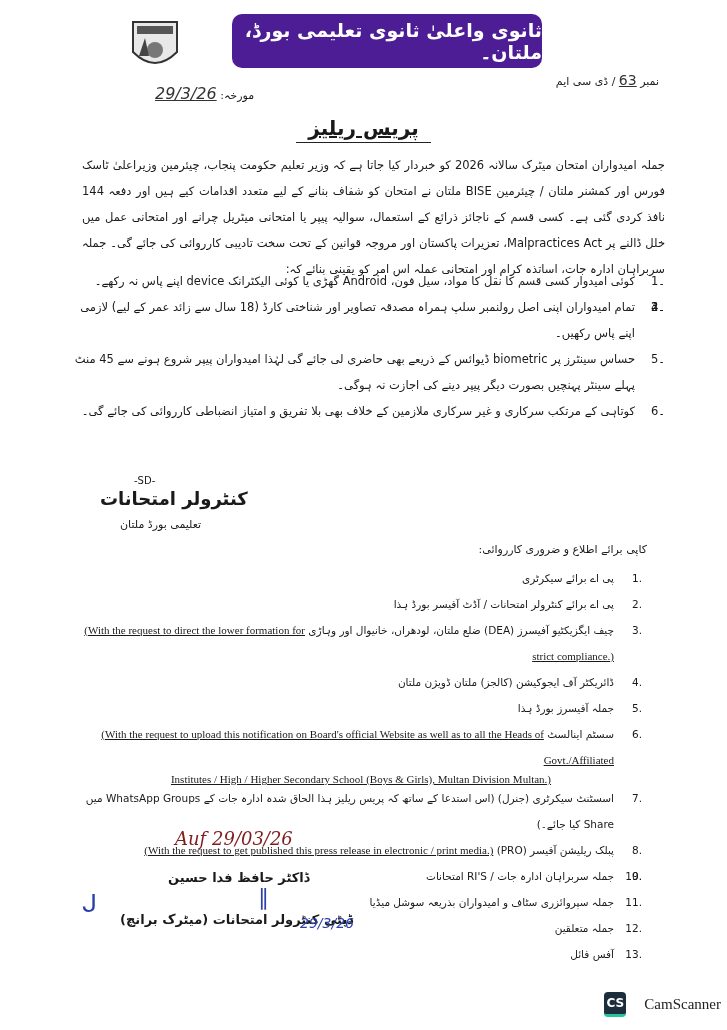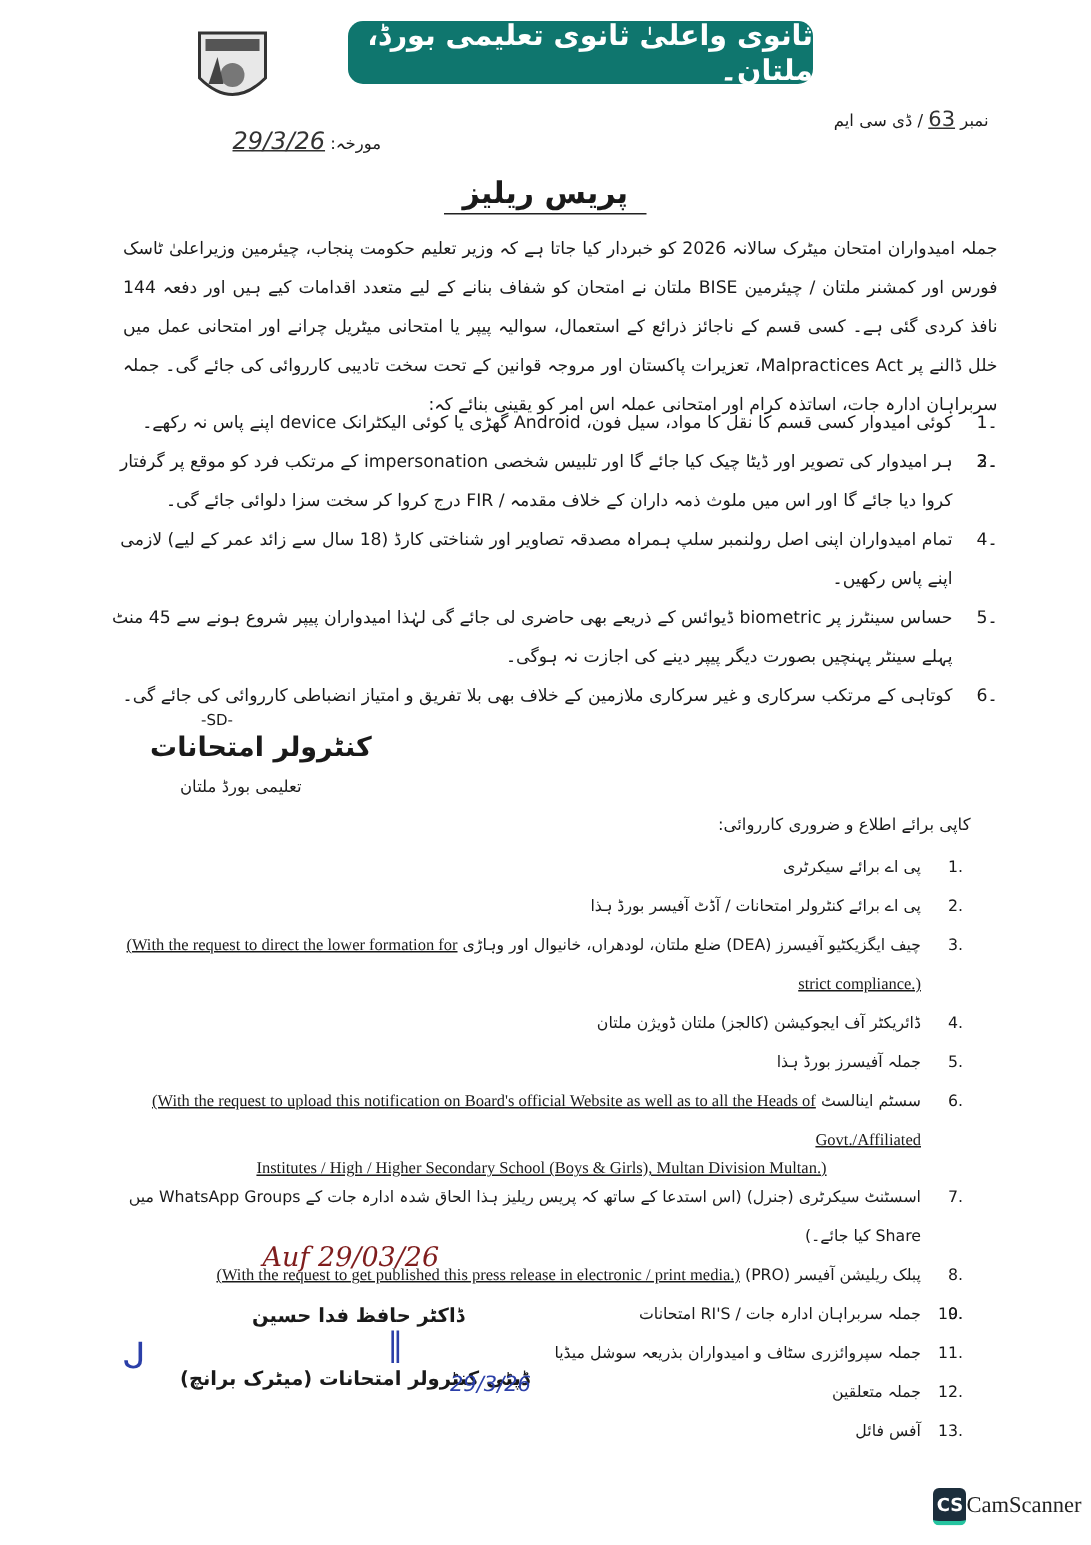--- a/index.html
+++ b/index.html
@@ -1,28 +1,28 @@
 <!DOCTYPE html>
 <html><head>
 <meta charset="utf-8">
 <style>
   html, body { margin:0; padding:0; }
   body { width:727px; height:1030px; background:#ffffff; position:relative; overflow:hidden;
          font-family:"DejaVu Sans", sans-serif; color:#1a1a1a; }
   .page { position:absolute; left:0; top:0; width:727px; height:1030px; }
   .logo { position:absolute; left:125px; top:12px; width:60px; height:60px; }
-  .banner { position:absolute; left:232px; top:14px; width:310px; height:42px; background:#0f766e;
+  .banner { position:absolute; left:232px; top:14px; width:310px; height:54px; background:#4c1d95;
             border-radius:10px; color:#fff; display:flex; align-items:center; justify-content:center;
             font-size:19px; font-weight:bold; direction:rtl; }
   .ref-no { position:absolute; right:68px; top:72px; font-size:11px; direction:rtl; }
   .ref-no .hand { font-family:"DejaVu Sans", sans-serif; font-size:14px; text-decoration:underline; color:#333; }
   .date { position:absolute; left:155px; top:84px; font-size:11px; direction:rtl; }
   .date .hand { font-size:16px; text-decoration:underline; color:#333; font-style:italic; }
   .title { position:absolute; left:0; right:0; top:116px; text-align:center; font-size:20px; font-weight:bold;
-           direction:rtl; }
+           direction:rtl;text-decoration:underline; }
   .title span { border-bottom:1.5px solid #222; padding:0 12px 2px; }
   .body-p { position:absolute; left:82px; right:62px; top:152px; direction:rtl; text-align:justify;
             font-size:11.5px; line-height:26px; }
   .points { position:absolute; left:70px; right:62px; top:268px; direction:rtl; font-size:11.5px; }
   .point { position:relative; padding-right:30px; line-height:26px; margin-bottom:0; }
   .point .num { position:absolute; right:0; top:0; direction:ltr; }
   .sd { position:absolute; left:134px; top:475px; font-size:10px; }
   .ctrl-title { position:absolute; left:100px; top:488px; font-size:18px; font-weight:bold; direction:rtl; }
   .ctrl-sub { position:absolute; left:120px; top:518px; font-size:11px; direction:rtl; }
   .copy-head { position:absolute; right:80px; top:543px; font-size:11px; direction:rtl; }
@@ -30,21 +30,21 @@
   .ci { position:relative; padding-right:28px; line-height:26px; }
   .ci .num { position:absolute; right:0; top:0; direction:ltr; }
   .en { direction:ltr; unicode-bidi:embed; font-family:"Liberation Serif", serif; font-size:11px; text-decoration:underline; }
   .en-line { direction:ltr; text-align:center; font-family:"Liberation Serif", serif; font-size:11px; text-decoration:underline; padding-left:10px; }
   .sig1 { position:absolute; left:175px; top:828px; font-family:"DejaVu Serif", serif; font-style:italic; color:#7f1d1d; font-size:18px; }
   .sig-name { position:absolute; left:168px; top:870px; font-size:13px; font-weight:bold; direction:rtl; }
   .sig-role { position:absolute; left:120px; top:894px; font-size:13px; font-weight:bold; direction:rtl;margin-top:18px; }
   .sig2 { position:absolute; left:82px; top:890px; color:#2b3fa8; font-size:24px; }
   .sig3 { position:absolute; left:258px; top:885px; color:#2b3fa8; font-size:22px; font-style:italic; }
   .sig3-date { position:absolute; left:300px; top:915px; color:#2b3fa8; font-size:14px; font-style:italic; }
-  .camscanner { position:absolute; right:6px; top:992px; display:flex; align-items:center; gap:0; }
+  .camscanner { position:absolute; right:6px; top:992px; display:flex; align-items:center; gap:18px; }
   .cs-icon { width:22px; height:22px; background:#1c2e3c; color:#fff; font-weight:bold; font-size:12px;
              border-radius:4px; display:flex; align-items:center; justify-content:center; border-bottom:3px solid #25c4a0; }
   .cs-text { font-family:"Liberation Serif", serif; font-size:15px; color:#222; }
 </style>
 </head>
 <body>
 
 <div class="page">
 
   <svg class="logo" viewBox="0 0 60 60">
@@ -67,21 +67,21 @@
     <span class="hand">29/3/26</span>
   </div>
 
   <div class="title"><span>پریس ریلیز</span></div>
 
   <div class="body-p">جملہ امیدواران امتحان میٹرک سالانہ 2026 کو خبردار کیا جاتا ہے کہ وزیر تعلیم حکومت پنجاب، چیئرمین وزیراعلیٰ ٹاسک فورس اور کمشنر ملتان / چیئرمین BISE ملتان نے امتحان کو شفاف بنانے کے لیے متعدد اقدامات کیے ہیں اور دفعہ 144 نافذ کردی گئی ہے۔ کسی قسم کے ناجائز ذرائع کے استعمال، سوالیہ پیپر یا امتحانی میٹریل چرانے اور امتحانی عمل میں خلل ڈالنے پر Malpractices Act، تعزیرات پاکستان اور مروجہ قوانین کے تحت سخت تادیبی کارروائی کی جائے گی۔ جملہ سربراہان ادارہ جات، اساتذہ کرام اور امتحانی عملہ اس امر کو یقینی بنائے کہ:</div>
 
   <div class="points">
     <div class="point"><span class="num">1۔</span><span>کوئی امیدوار کسی قسم کا نقل کا مواد، سیل فون، Android گھڑی یا کوئی الیکٹرانک device اپنے پاس نہ رکھے۔</span></div>
     <div class="point"><span class="num">2۔</span></div>
-    <div class="point"><span class="num">3۔</span><span>ہر امیدوار کی تصویر اور ڈیٹا چیک کیا جائے گا اور تلبیس شخصی impersonation کے مرتکب فرد کو موقع پر گرفتار کروا دیا جائے گا اور اس میں ملوث ذمہ داران کے خلاف مقدمہ / FIR درج کروا کر سخت سزا دلوائی جائے گی۔</span></div>
+    <div class="point"><span class="num">3۔</span></div>
     <div class="point"><span class="num">4۔</span><span>تمام امیدواران اپنی اصل رولنمبر سلپ ہمراہ مصدقہ تصاویر اور شناختی کارڈ (18 سال سے زائد عمر کے لیے) لازمی اپنے پاس رکھیں۔</span></div>
     <div class="point"><span class="num">5۔</span><span>حساس سینٹرز پر biometric ڈیوائس کے ذریعے بھی حاضری لی جائے گی لہٰذا امیدواران پیپر شروع ہونے سے 45 منٹ پہلے سینٹر پہنچیں بصورت دیگر پیپر دینے کی اجازت نہ ہوگی۔</span></div>
     <div class="point"><span class="num">6۔</span><span>کوتاہی کے مرتکب سرکاری و غیر سرکاری ملازمین کے خلاف بھی بلا تفریق و امتیاز انضباطی کارروائی کی جائے گی۔</span></div>
   </div>
 
   <div class="sd">-SD-</div>
   <div class="ctrl-title">کنٹرولر امتحانات</div>
   <div class="ctrl-sub">تعلیمی بورڈ ملتان</div>
 
   <div class="copy-head">کاپی برائے اطلاع و ضروری کارروائی:</div>

